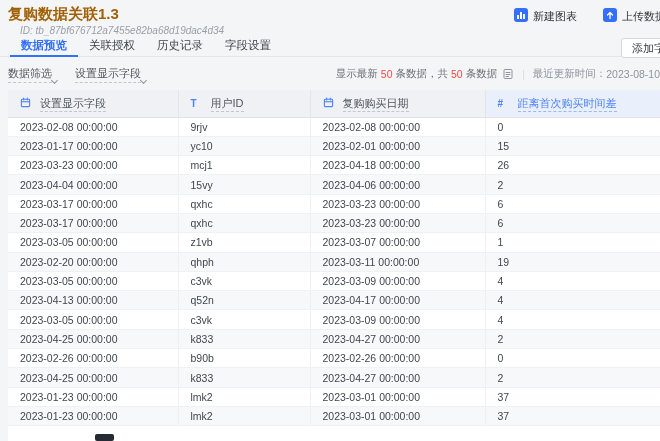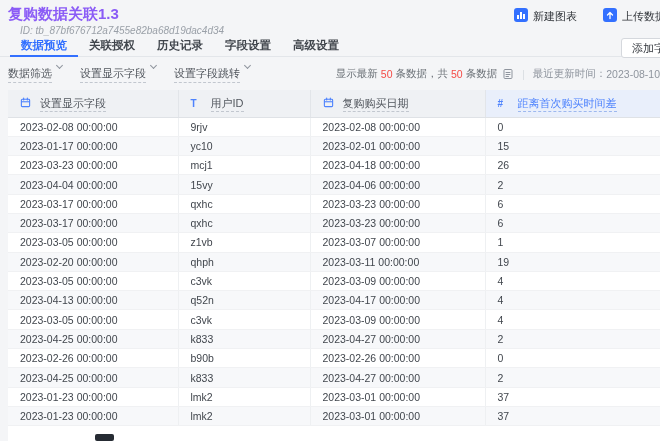--- a/index.html
+++ b/index.html
@@ -6,53 +6,53 @@
   html,body { width:660px; height:441px; overflow:hidden; }
   body {
     position:relative;
     background:#f4f5f7;
     font-family:"Liberation Sans","DejaVu Sans",sans-serif;
     color:#33373d;
   }
   
   .page-title {
     position:absolute; top:5px; left:8px;
-    font-size:15px; font-weight:700; color:#8b5cf6;
+    font-size:15px; font-weight:700; color:#a16207;
   }
   .dataset-id {
     position:absolute; top:25px; left:20px;
     font-size:10px; font-style:italic; color:#9aa0a8;
   }
   .header-actions {
     position:absolute; top:8px; left:490px;
     display:flex; gap:26px; white-space:nowrap;margin-left:24px;
   }
   .action-btn { display:flex; align-items:center; gap:5px; font-size:11px; color:#2f3338; cursor:pointer; }
   
   .tab-bar {
     position:absolute; top:36px; left:0; width:660px; height:21px;
     border-bottom:1px solid #e3e6ea; display:flex; padding-left:10px;
   }
   .tab {
     height:21px; padding:0 11px; font-size:11.5px; line-height:19px;
-    color:#41464d; cursor:pointer;font-weight:bold;
+    color:#41464d; cursor:pointer;
   }
   .tab.active { color:#3370ff; font-weight:700; border-bottom:2px solid #3370ff; }
   .add-field-btn {
     position:absolute; top:38px; left:621px; z-index:5;
     height:20px; padding:0 10px; line-height:18px; white-space:nowrap;
     background:#fff; border:1px solid #d5d8dd; border-radius:3px;
     font-size:11px; color:#33373d; cursor:pointer;
   }
   
   .toolbar {
     position:absolute; top:58px; left:0; width:660px; height:32px;
     display:flex; align-items:center; padding:0 0 0 8px;
   }
-  .filter-link { display:flex; align-items:flex-start; gap:5px; margin-right:18px; font-size:11px; color:#51565d; cursor:pointer; }
+  .filter-link { display:flex; align-items:flex-end; margin-right:18px; font-size:11px; color:#51565d; cursor:pointer; }
   .dashed-underline { border-bottom:1px dashed #c2c7cf; padding-bottom:1px; }
   .chev { width:5px; height:5px; border-right:1.3px solid #8f959e; border-bottom:1.3px solid #8f959e; transform:rotate(45deg); margin-top:-3px; }
   .toolbar-right { margin-left:auto; display:flex; align-items:center; font-size:10.5px; color:#6b7177; white-space:nowrap; }
   .count-red { color:#f54a45; margin:0 3px; }
   .doc-icon { margin-left:5px; display:flex; align-items:center; cursor:pointer; }
   .v-divider { color:#d8dbe0; margin:0 8px; font-size:10px; }
   .updated { color:#8f959e; }
   
   .table-wrap { position:absolute; top:90px; left:8px; width:660px; height:351px; overflow:hidden; background:#fff; }
   table { border-collapse:collapse; table-layout:fixed; width:660px; }
@@ -102,35 +102,30 @@
     <span>上传数据</span>
   </div>
 
 </div>
 
 <div class="tab-bar">
   <div class="tab active">数据预览</div>
   <div class="tab">关联授权</div>
   <div class="tab">历史记录</div>
   <div class="tab">字段设置</div>
-  <div class="tab">高级设置</div>
 </div>
 <div class="add-field-btn">添加字段</div>
 
 <div class="toolbar">
   <div class="filter-link">
     <span class="dashed-underline">数据筛选</span>
     <span class="chev"></span>
   </div>
   <div class="filter-link">
     <span class="dashed-underline">设置显示字段</span>
-    <span class="chev"></span>
-  </div>
-  <div class="filter-link">
-    <span class="dashed-underline">设置字段跳转</span>
     <span class="chev"></span>
   </div>
   <div class="toolbar-right">
     <span>显示最新</span>
     <span class="count-red">50</span>
     <span>条数据，共</span>
     <span class="count-red">50</span>
     <span>条数据</span>
     <span class="doc-icon">
         <svg width="12" height="12" viewBox="0 0 12 12">

